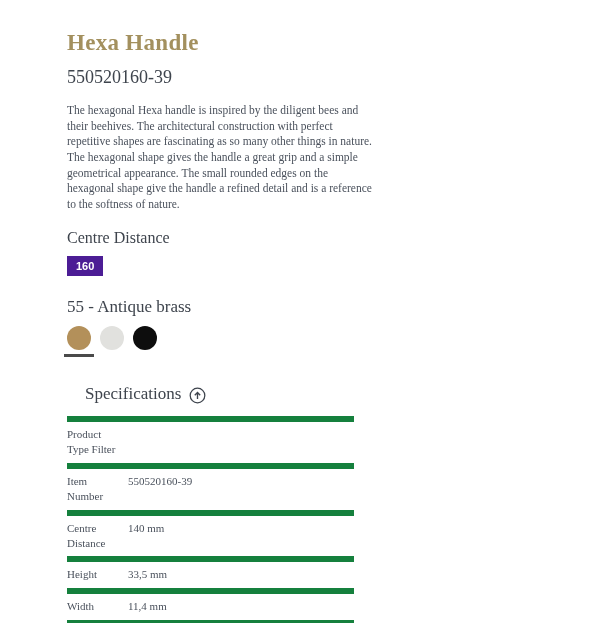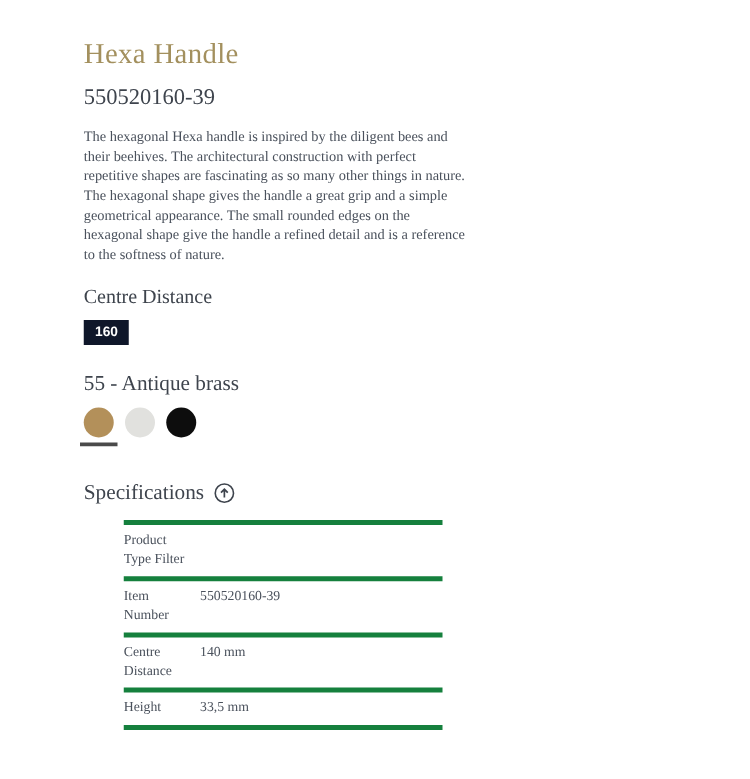--- a/index.html
+++ b/index.html
@@ -9,21 +9,21 @@
     background: #ffffff;
     font-family: "Liberation Serif", "DejaVu Serif", serif;
     overflow: hidden;
   }
   .page {
     padding: 30px 0 0 67px;
     width: 390px;
   }
   .product-title {
     font-size: 23px;
-    font-weight: normal;
+    font-weight: bold;
     color: #a3905e;
     letter-spacing: 0.3px;
     margin-bottom: 11px;
   }
   .product-number {
     font-size: 18px;
     color: #3e444d;
     margin-bottom: 15px;
   }
   .product-description {
@@ -34,21 +34,21 @@
     margin-bottom: 17px;
   }
   .section-heading {
     font-size: 16px;
     font-weight: normal;
     color: #3e444d;
     margin-bottom: 9px;
   }
   .cd-badge {
     display: inline-block;
-    background: #0f172a;
+    background: #4c1d95;
     color: #ffffff;
     font-family: "Liberation Sans", sans-serif;
     font-size: 11px;
     font-weight: bold;
     padding: 4px 9px;
     margin-bottom: 21px;
     cursor: pointer;
   }
   .finish-heading {
     font-size: 17px;
@@ -70,39 +70,39 @@
     height: 24px;
     border-radius: 50%;
   }
   .swatch-wrap.selected {
     border-bottom: 3px solid #4a4a4a;
     margin: 0 -3px;
     padding: 0 3px 4px 3px;
   }
   .specs-heading {
     display: flex;
-    align-items: center;
+    align-items: flex-end;
     gap: 8px;
     font-size: 17px;
     font-weight: normal;
     color: #3e444d;
     margin-bottom: 12px;
     cursor: pointer;
     width: 287px;
+    margin-left: 18px;
   }
   .specs-heading svg { display: block; }
   .specs-table {
     width: 287px;
   }
   .spec-row {
     display: flex;
-    border-top: 4px solid #15803d;
+    border-top: 6px solid #15803d;
     padding: 5px 0 6px 0;
     min-height: 22px;
-    margin-left: 32px;
   }
   .spec-label {
     width: 61px;
     flex: 0 0 61px;
     font-size: 11px;
     line-height: 1.35;
     color: #4a515c;
     padding-right: 6px;
   }
   .spec-value {
@@ -161,19 +161,23 @@
     </div>
     <div class="spec-row">
       <div class="spec-label">Centre Distance</div>
       <div class="spec-value">140 mm</div>
     </div>
     <div class="spec-row">
       <div class="spec-label">Height</div>
       <div class="spec-value">33,5 mm</div>
     </div>
     <div class="spec-row">
+      <div class="spec-label">Width</div>
+      <div class="spec-value">11,4 mm</div>
+    </div>
+    <div class="spec-row">
       
       
     </div>
 
   </div>
 
 </div>
 
 </body></html>

